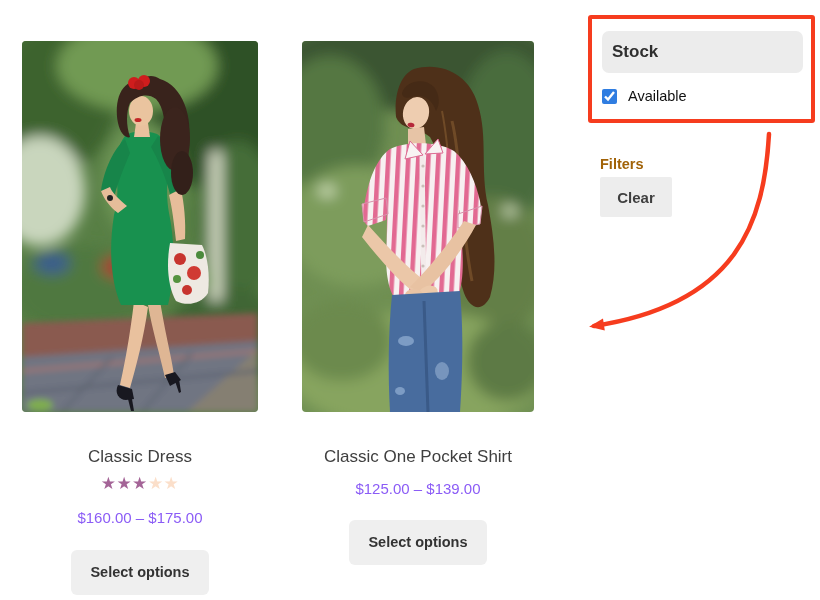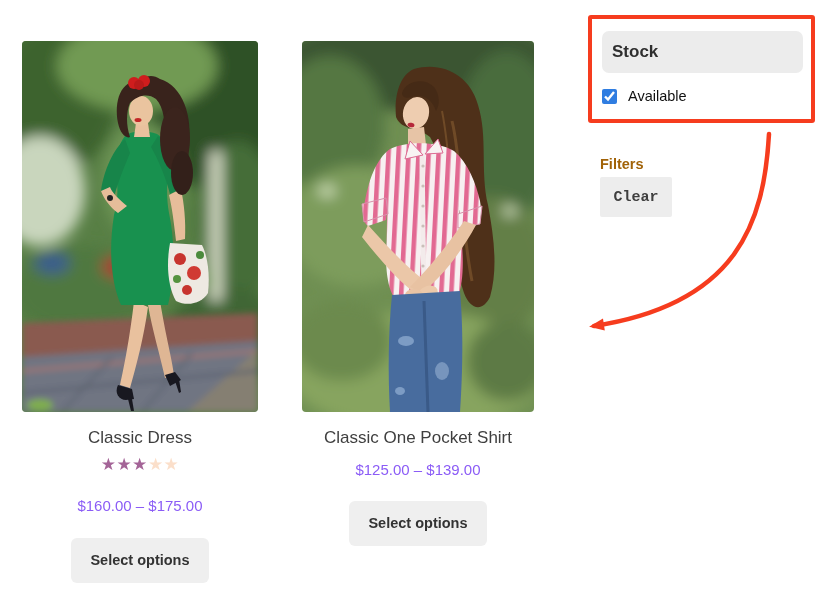--- a/index.html
+++ b/index.html
@@ -5,45 +5,45 @@
   html,body{margin:0;padding:0;background:#ffffff;}
   .page{position:relative;width:820px;height:600px;background:#ffffff;overflow:hidden;
         font-family:"Liberation Sans","DejaVu Sans",sans-serif;}
 
   
   .card{position:absolute;display:flex;flex-direction:column;align-items:center;}
   #card1{left:22px;top:41px;width:236px;}
   #card2{left:302px;top:41px;width:232px;}
   .product-image{width:100%;height:371px;border-radius:4px;overflow:hidden;cursor:pointer;}
   .product-image svg{display:block;width:100%;height:100%;}
-  .product-title{margin-top:16px;font-size:17px;line-height:20px;color:#3f3f3f;cursor:pointer;}
+  .product-title{margin-top:35px;font-size:17px;line-height:20px;color:#3f3f3f;cursor:pointer;}
   .star-rating{margin-top:8px;font-size:17px;line-height:18px;letter-spacing:0.5px;}
   .stars-filled{color:#a46497;}
   .stars-empty{color:#fbdfca;}
   .price{font-size:15px;line-height:17px;color:#8b5cf6;}
-  #card1 .price{margin-top:23px;}
+  #card1 .price{margin-top:16px;}
   #card2 .price{margin-top:13px;}
   .select-btn{border:none;border-radius:6px;background:#efefef;color:#333333;
               font-family:inherit;font-weight:bold;font-size:14.5px;line-height:17px;
               padding:14px 19px;cursor:pointer;}
   #card1 .select-btn{margin-top:24px;}
   #card2 .select-btn{margin-top:23px;}
 
   
   .annotation-rect{position:absolute;left:588px;top:15px;width:227px;height:108px;
                    border:4px solid #f63c1e;border-radius:3px;box-sizing:border-box;pointer-events:none;}
   .stock-header{position:absolute;left:602px;top:31px;width:201px;height:42px;background:#ececec;
                 font-size:17px;font-weight:bold;color:#2f2f2f;line-height:42px;
                 padding-left:10px;box-sizing:border-box;border-radius:7px;}
   .stock-option{position:absolute;left:602px;top:88px;display:flex;align-items:flex-end;gap:11px;
                 font-size:14.5px;color:#111111;cursor:pointer;}
   .stock-option input{width:15px;height:15px;margin:0;accent-color:#2f7de1;cursor:pointer;}
   .filters-label{position:absolute;left:600px;top:156px;font-size:14.5px;font-weight:bold;color:#a16207;text-align:center;}
   .clear-btn{position:absolute;left:600px;top:177px;width:72px;height:40px;background:#ededed;
-             border:none;border-radius:2px;font-family:Liberation Mono, monospace;font-weight:bold;font-size:15px;
+             border:none;border-radius:2px;font-family:Liberation Sans, sans-serif;font-weight:bold;font-size:15px;
              color:#3f3f3f;cursor:pointer;}
 
   
   .arrow-svg{position:absolute;left:560px;top:120px;width:260px;height:230px;pointer-events:none;}
 </style>
 </head>
 <body>
 
 <div class="page">
 

